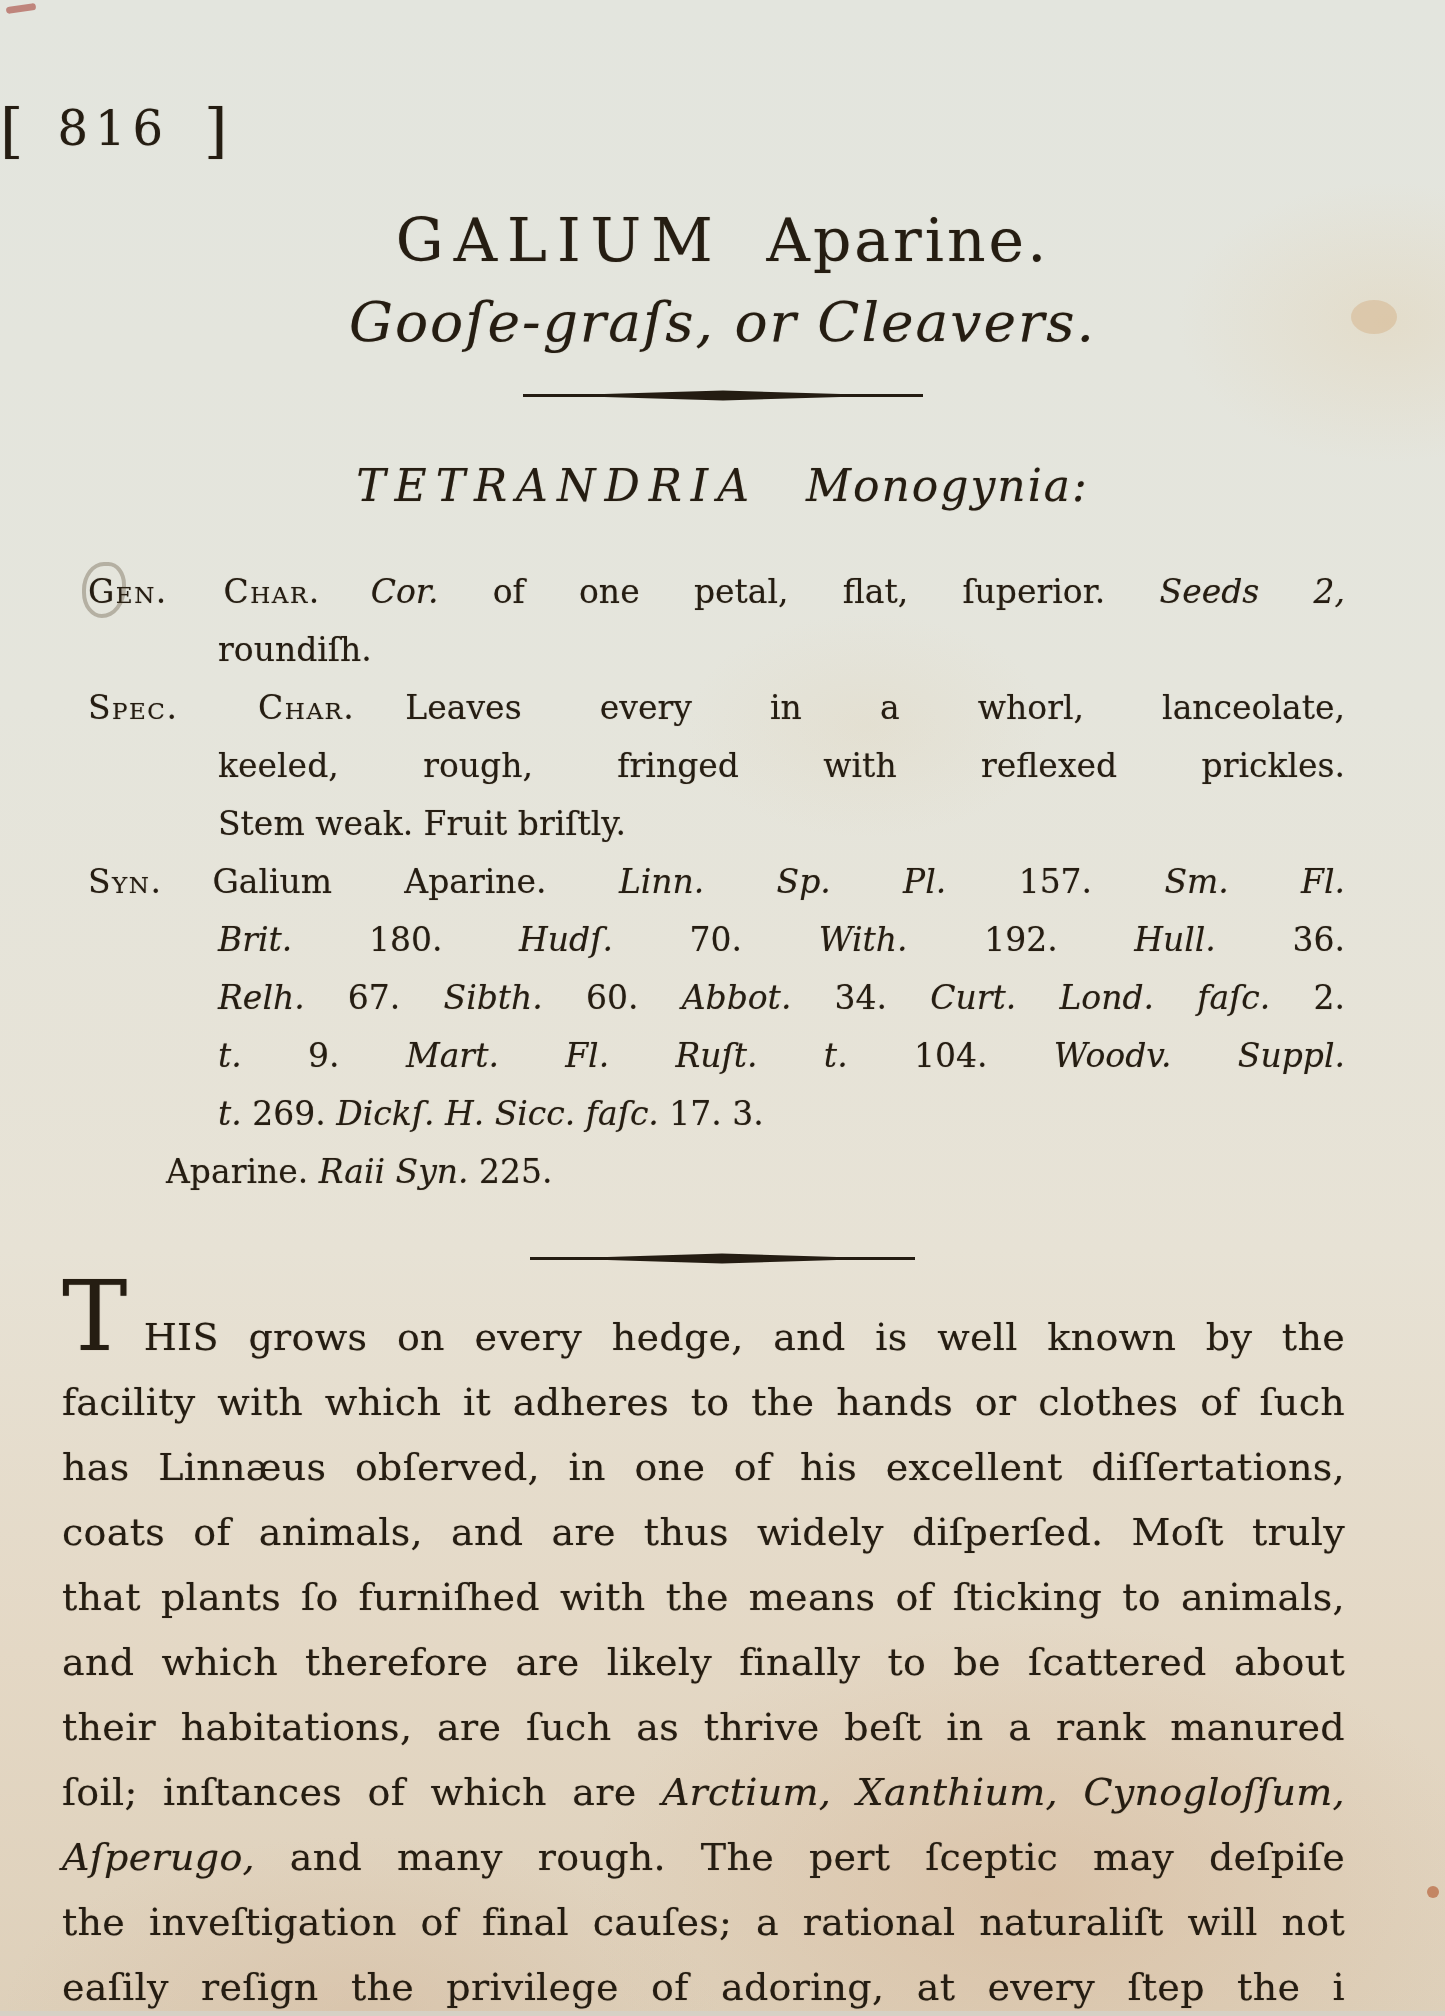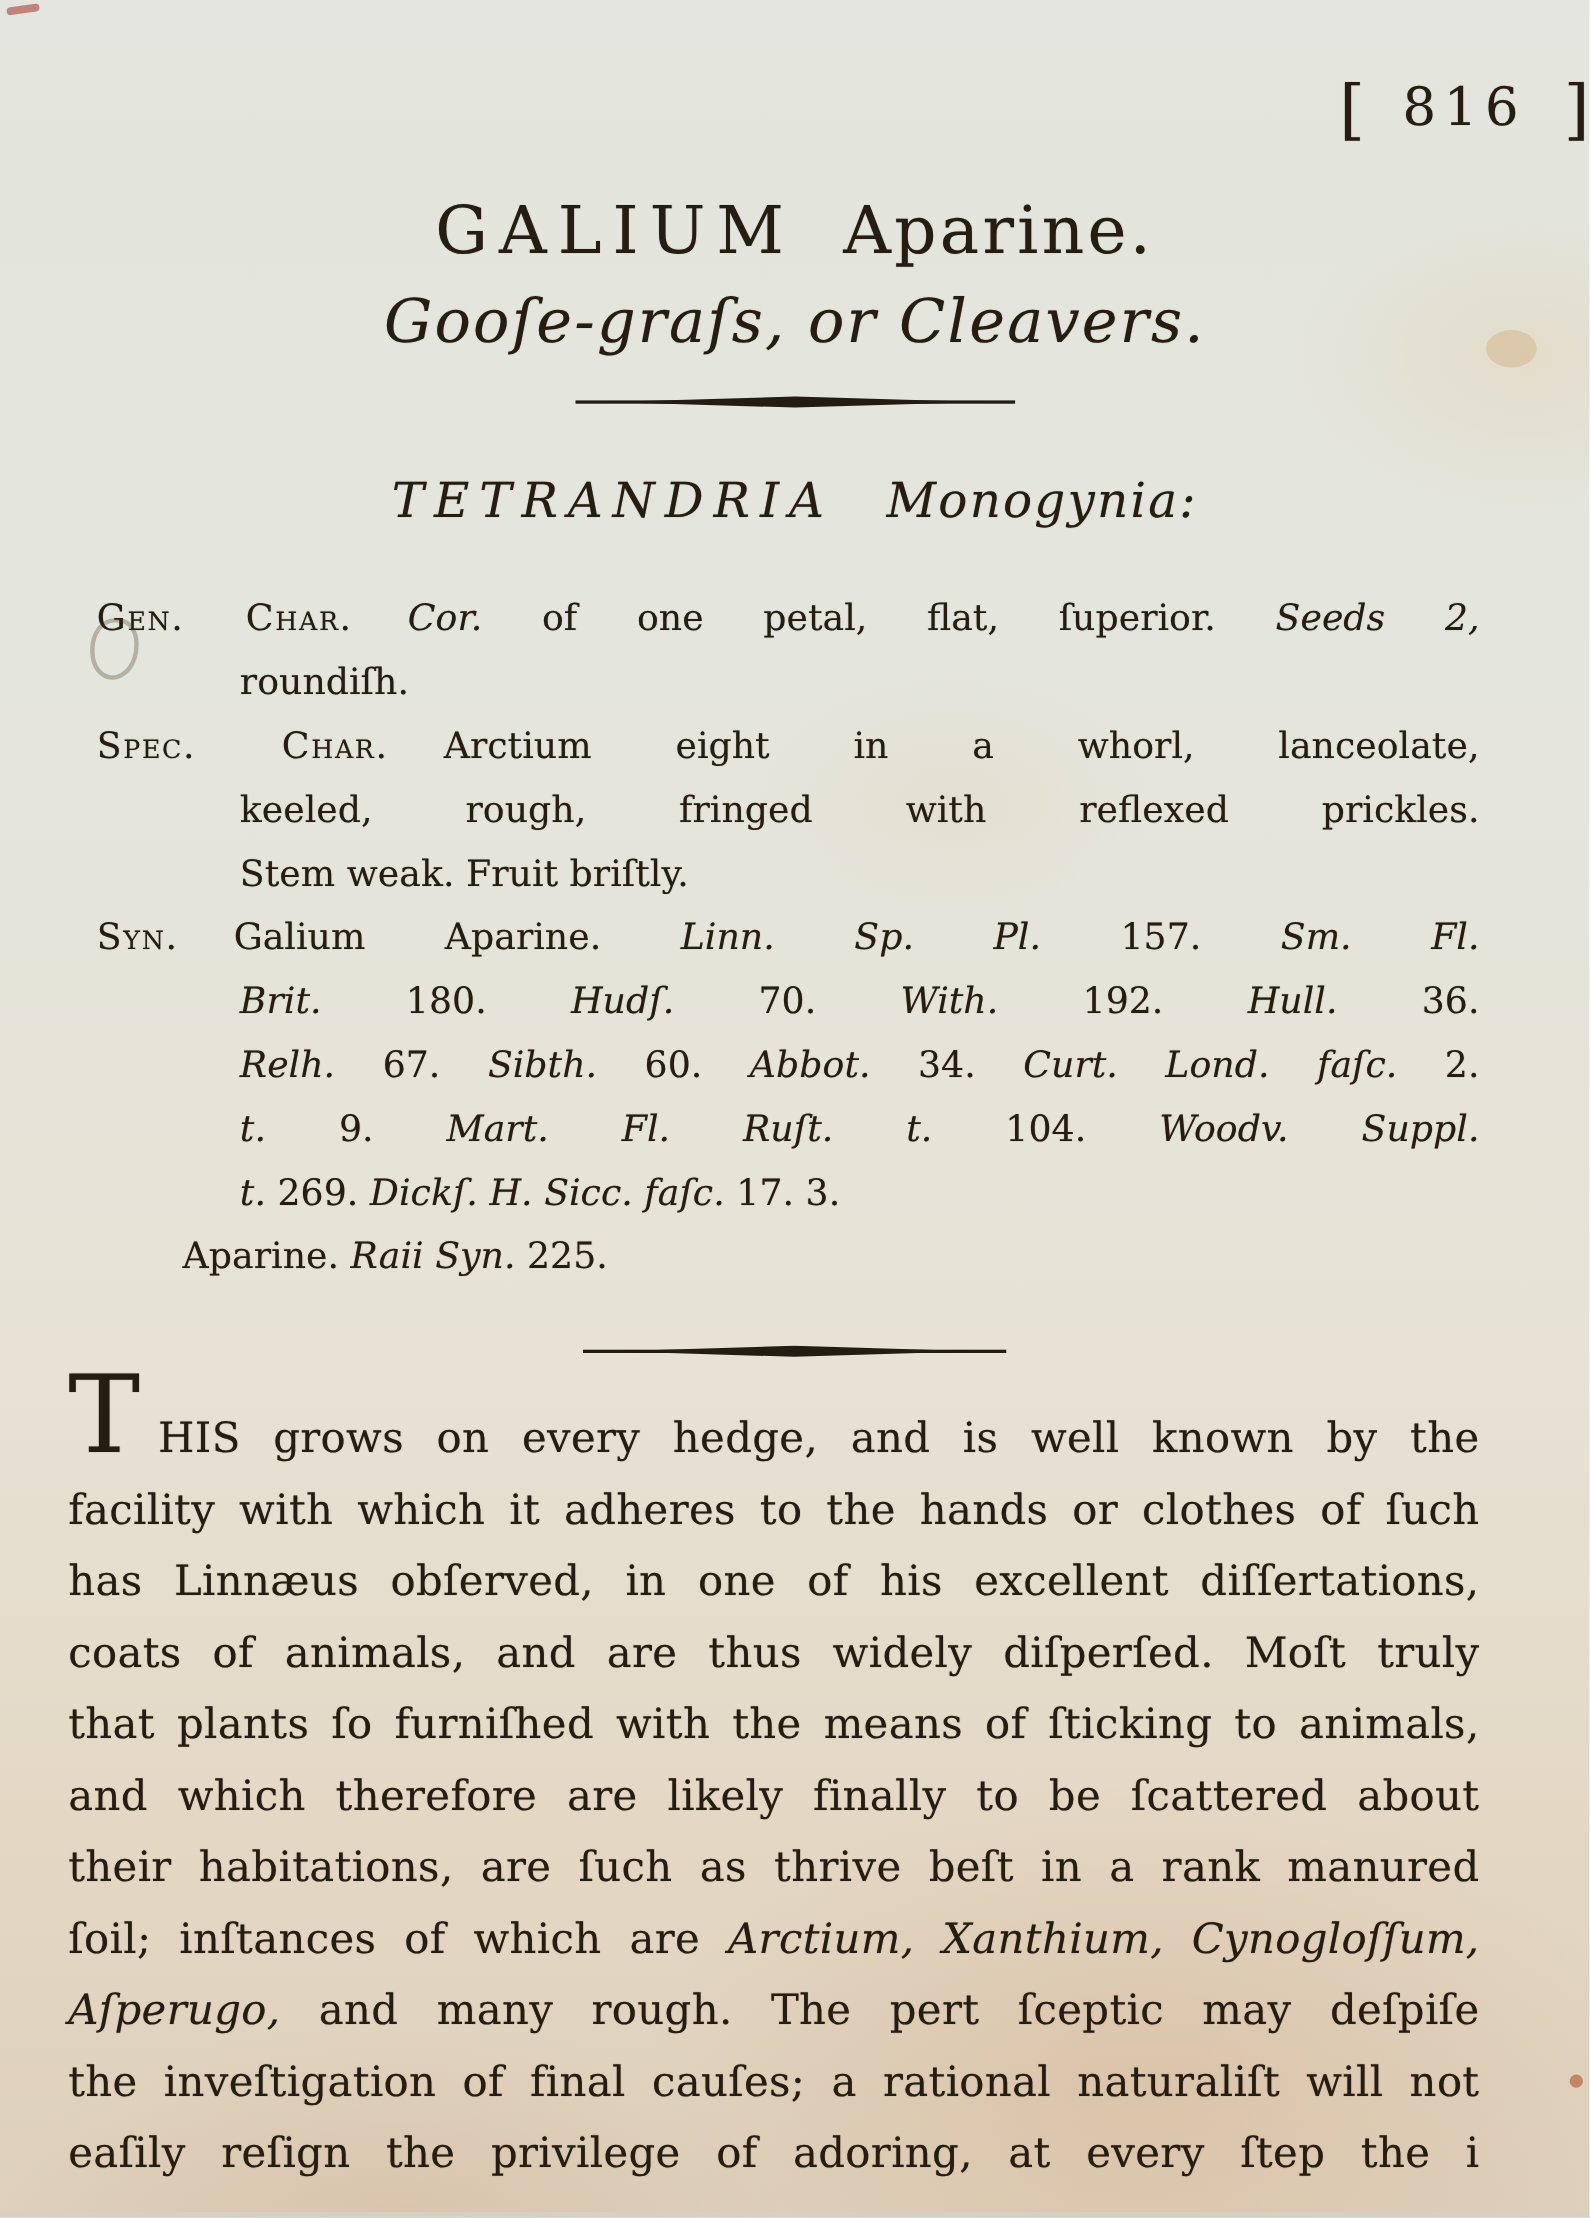--- a/index.html
+++ b/index.html
@@ -13,21 +13,21 @@
     color: #251d12;
     text-shadow: 0 0 1px rgba(48,34,18,0.45);
     background:
       radial-gradient(ellipse 700px 420px at 72% 94%, rgba(210,172,138,0.38), rgba(210,172,138,0) 65%),
       radial-gradient(ellipse 600px 300px at 25% 100%, rgba(205,170,140,0.30), rgba(205,170,140,0) 60%),
       radial-gradient(ellipse 300px 200px at 96% 16%, rgba(226,210,180,0.45), rgba(226,210,180,0) 70%),
       radial-gradient(ellipse 260px 160px at 60% 36%, rgba(222,208,180,0.25), rgba(222,208,180,0) 70%),
       linear-gradient(180deg, #e3e5de 0%, #e5e5dc 35%, #e7e2d5 62%, #e4d8c5 82%, #ded0ba 100%);
   }
   
-  .pagenum { padding-top: 70px; text-align: right; font-size: 48px; line-height: 1; }
+  .pagenum { padding-top: 100px; text-align: left; font-size: 48px; line-height: 1; }
   .pagenum .bracket { font-size: 60px; vertical-align: -6px; }
   .pagenum .bracket.open { margin-right: 34px; }
   .pagenum .bracket.close { margin-left: 34px; }
   .pagenum .num { letter-spacing: 7px; }
   .title { margin: 46px 0 0; text-align: center; font-size: 60px; font-weight: normal; line-height: 1.15; }
   .title .genus { letter-spacing: 10px; margin-right: 44px; }
   .title .species { letter-spacing: 3px; }
   .subtitle { margin: 16px 0 0; text-align: center; font-size: 55px; font-weight: normal;
               font-style: italic; letter-spacing: 2px; line-height: 1.15; }
   .rule { margin-top: 36px; text-align: center; height: 12px; line-height: 0; }
@@ -94,21 +94,21 @@
 
     <div class="entry">
       <div class="eline jl">
         <span class="sc label">Gen. Char.</span><i>Cor.</i><span> of one petal, flat, ſuperior. </span><i>Seeds 2,</i>
       </div>
       <div class="eline cont">roundiſh.</div>
     </div>
 
     <div class="entry">
       <div class="eline jl">
-        <span class="sc label">Spec. Char.</span><span>Arctium eight in a whorl, lanceolate,</span>
+        <span class="sc label">Spec. Char.</span><span>Leaves every in a whorl, lanceolate,</span>
       </div>
       <div class="eline cont jl">keeled, rough, fringed with reflexed prickles.</div>
       <div class="eline cont">Stem weak.  Fruit briſtly.</div>
     </div>
 
     <div class="entry">
       <div class="eline jl">
         <span class="sc label">Syn.</span><span>Galium Aparine. </span><i>Linn. Sp. Pl.</i><span> 157. </span><i>Sm. Fl.</i>
       </div>
       <div class="eline cont jl">

